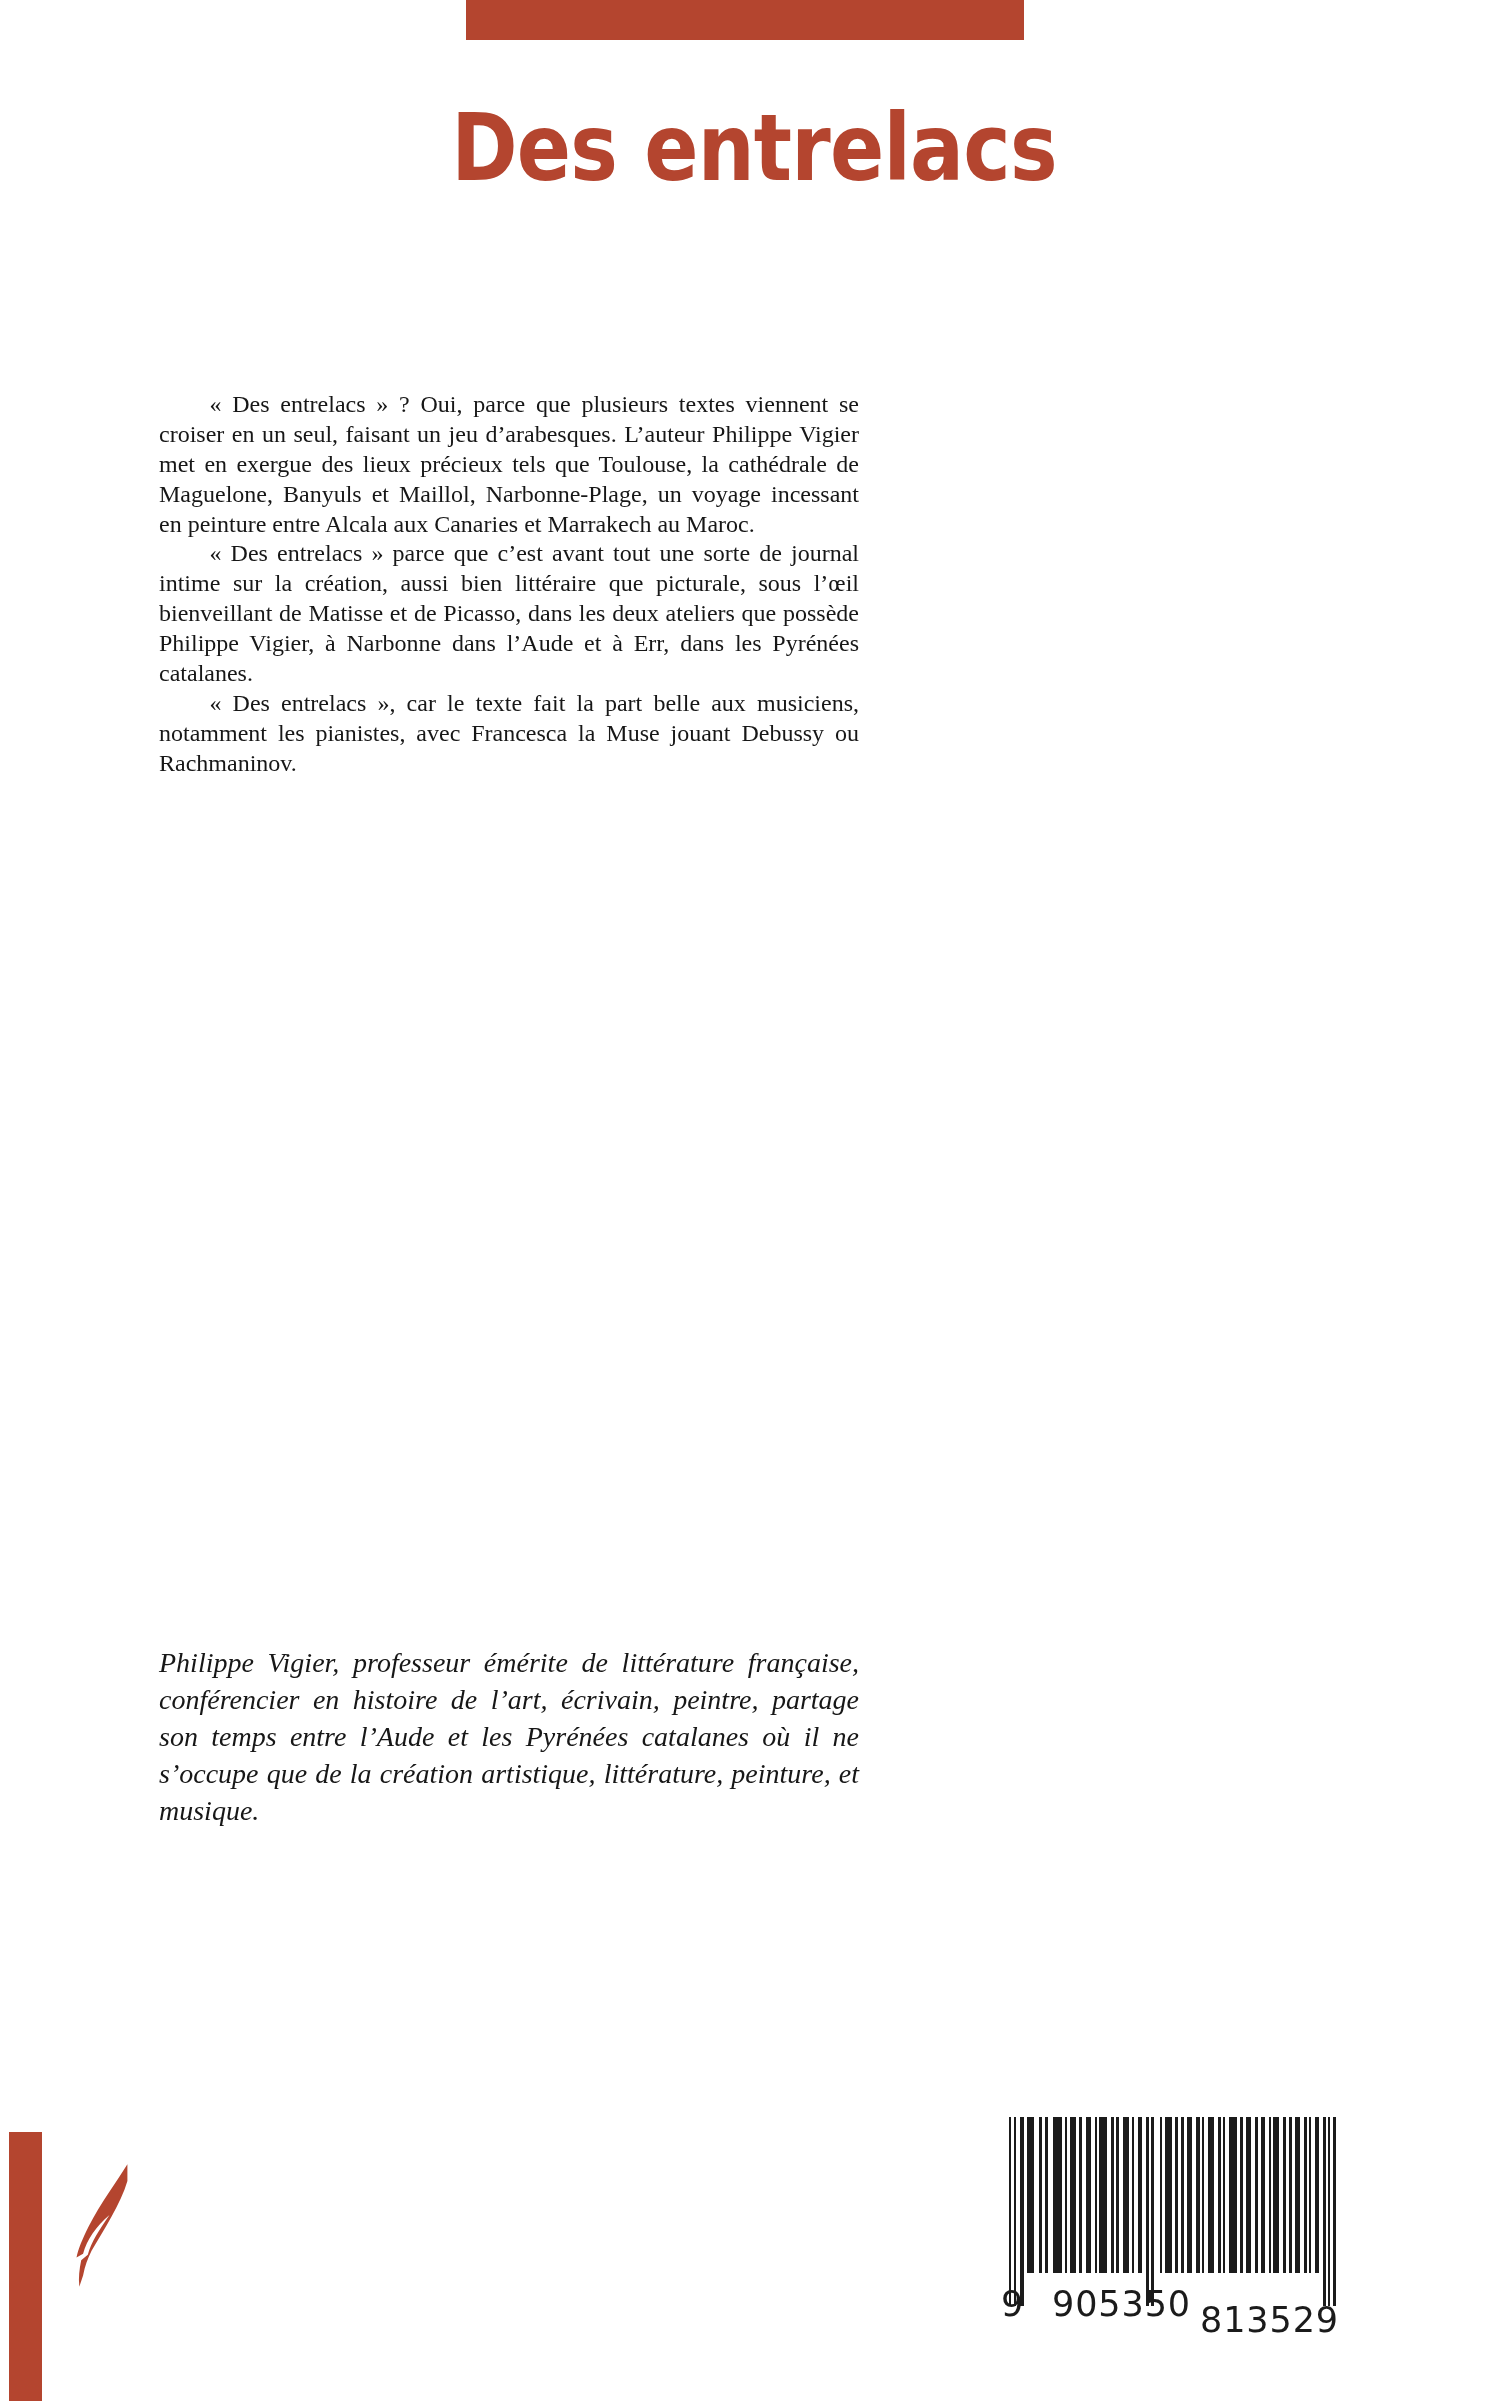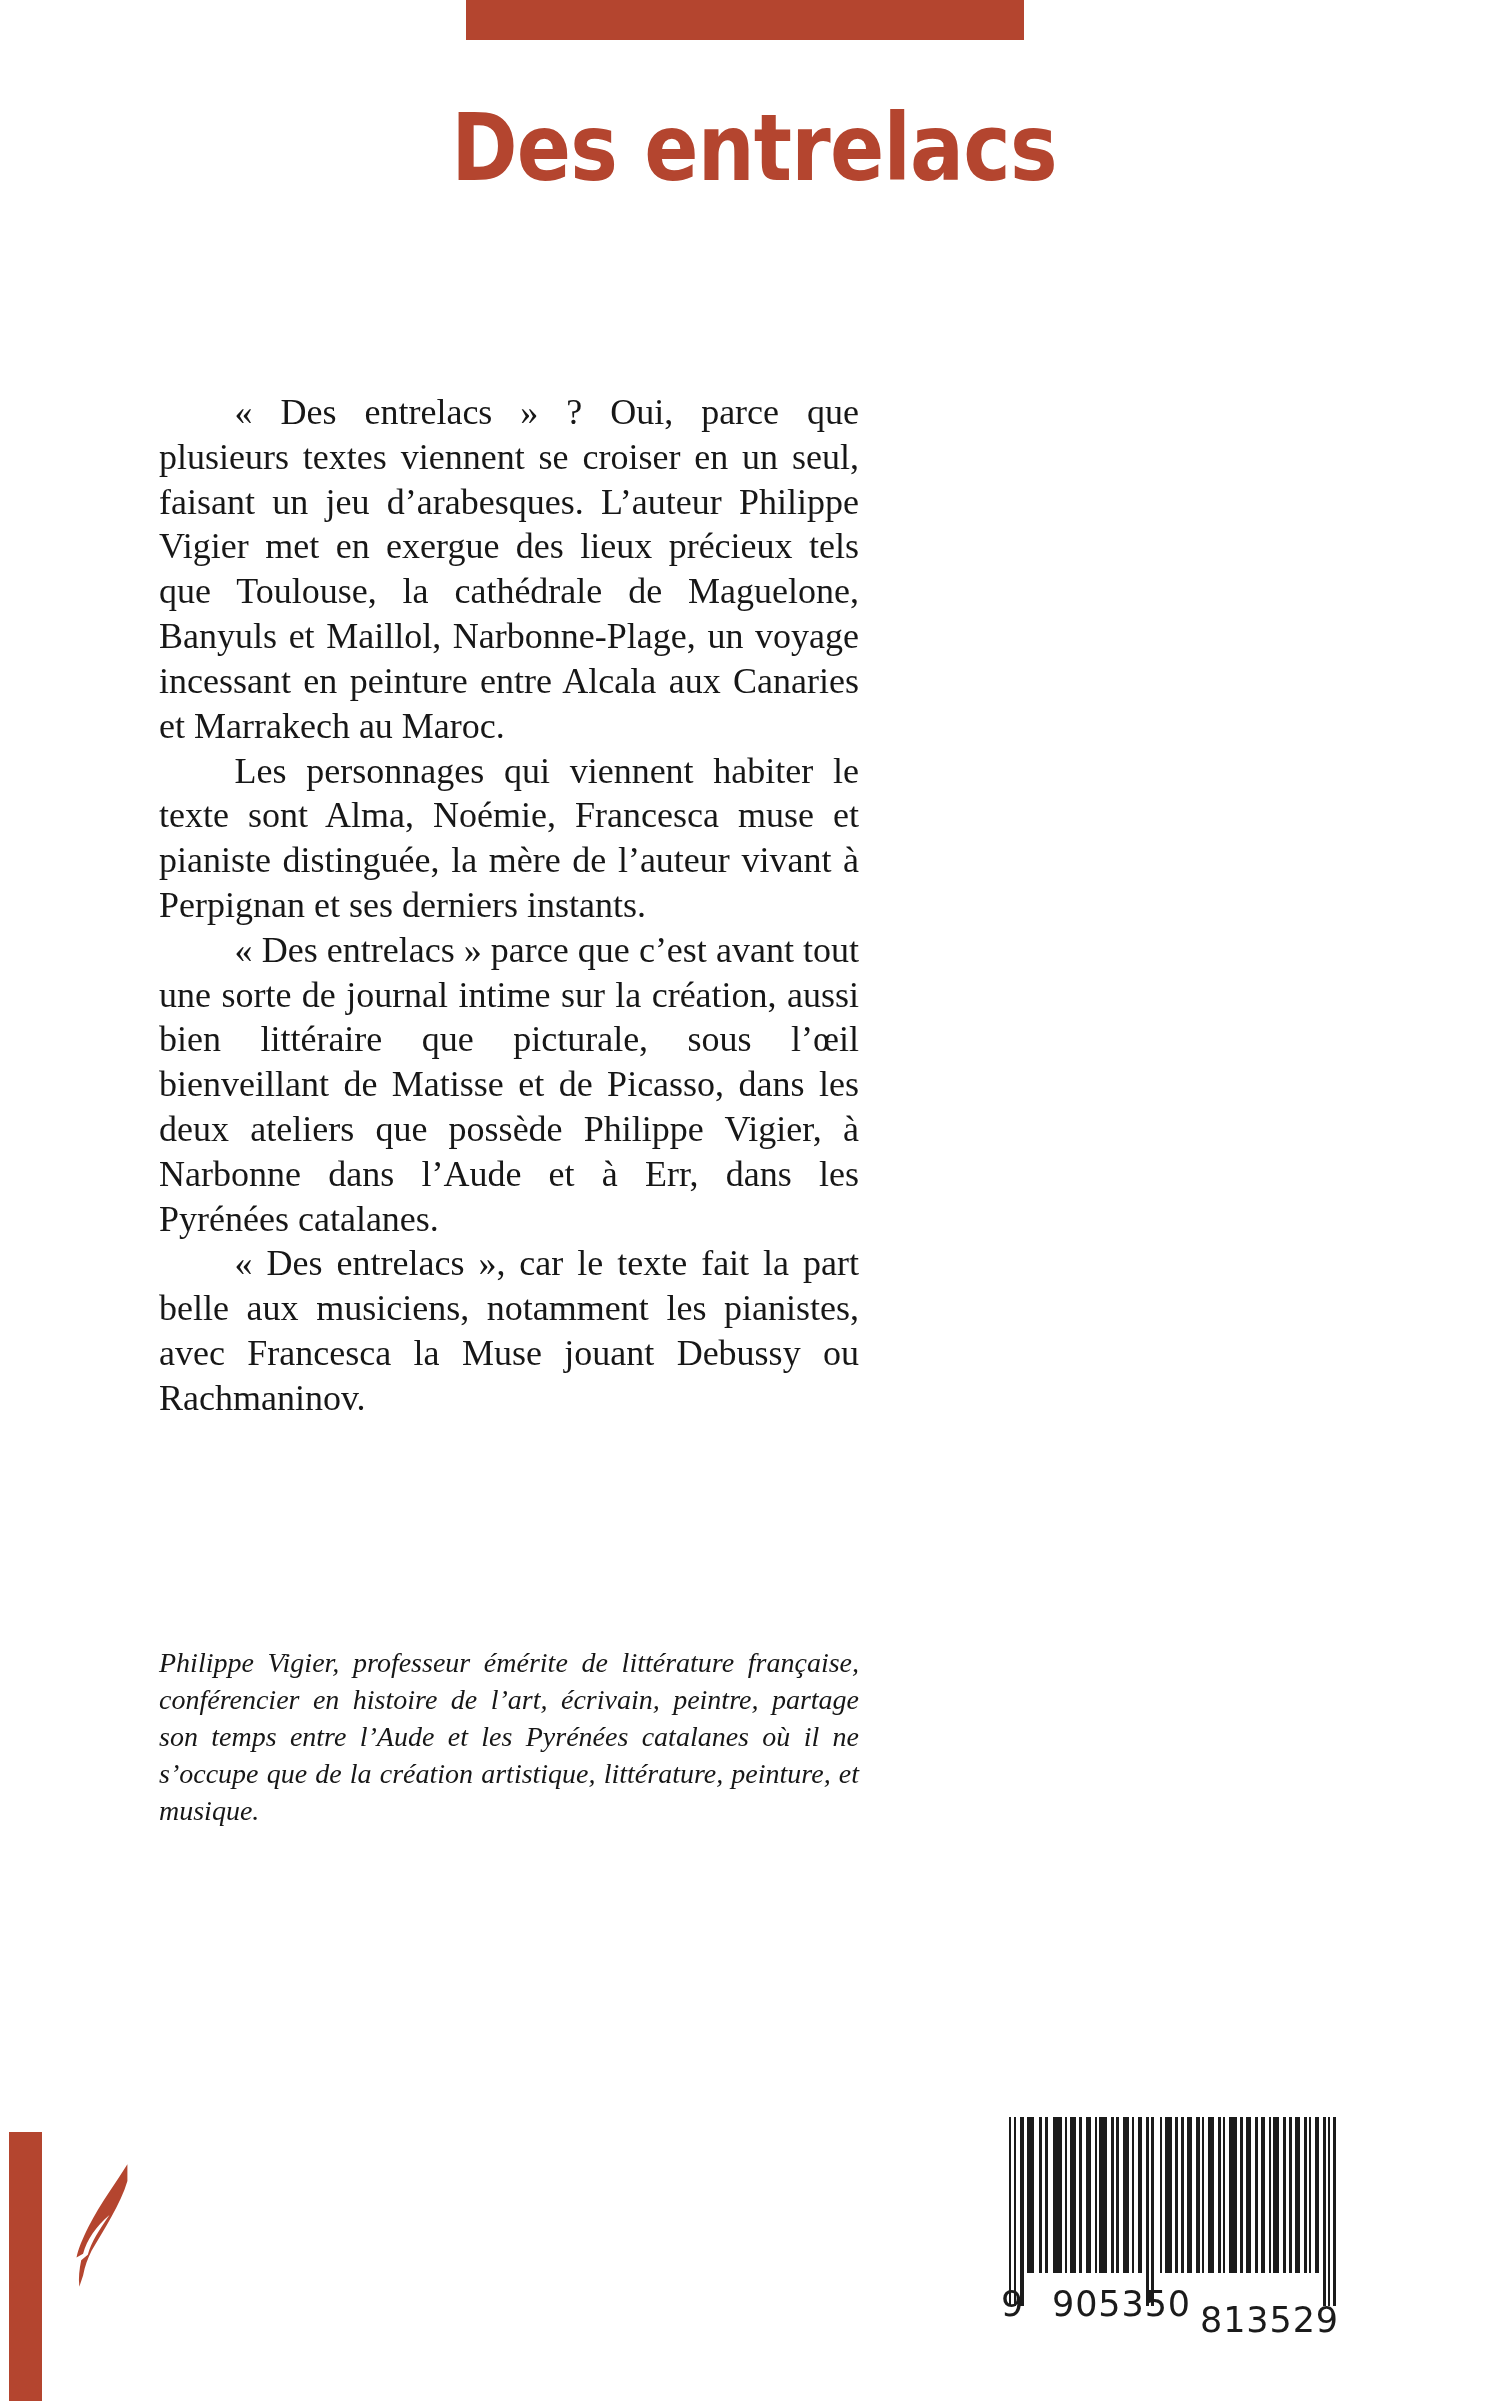--- a/index.html
+++ b/index.html
@@ -44,21 +44,21 @@
     transform-origin: center top;
   }
 
   
   #blurb {
     position: absolute;
     left: 159px;
     top: 390px;
     width: 700px;
     color: #171717;
-    font-size: 36px;
+    font-size: 24px;
     line-height: 1.245;
     text-align: justify;
     text-justify: inter-word;
     font-family: "Liberation Serif", "DejaVu Serif", serif;
   }
   #blurb p {
     margin: 0;
     text-indent: 2.1em;
   }
 
@@ -171,21 +171,20 @@
 <body>
 
 <div id="page">
 
   <div id="top-bar"></div>
 
   <div id="title">Des entrelacs</div>
 
   <div id="blurb">
     <p>« Des entrelacs » ? Oui, parce que plusieurs textes viennent se croiser en un seul, faisant un jeu d’arabesques. L’auteur Philippe Vigier met en exergue des lieux précieux tels que Toulouse, la cathédrale de Maguelone, Banyuls et Maillol, Narbonne-Plage, un voyage incessant en peinture entre Alcala aux Canaries et Marrakech au Maroc.</p>
-    <p>Les personnages qui viennent habiter le texte sont Alma, Noémie, Francesca muse et pianiste distinguée, la mère de l’auteur vivant à Perpignan et ses derniers instants.</p>
     <p>« Des entrelacs » parce que c’est avant tout une sorte de journal intime sur la création, aussi bien littéraire que picturale, sous l’œil bienveillant de Matisse et de Picasso, dans les deux ateliers que possède Philippe Vigier, à Narbonne dans l’Aude et à Err, dans les Pyrénées catalanes.</p>
     <p>« Des entrelacs », car le texte fait la part belle aux musiciens, notamment les pianistes, avec Francesca la Muse jouant Debussy ou Rachmaninov.</p>
   </div>
 
   <div id="bio">
     <p>Philippe Vigier, professeur émérite de littérature française, conférencier en histoire de l’art, écrivain, peintre, partage son temps entre l’Aude et les Pyrénées catalanes où il ne s’occupe que de la création artistique, littérature, peinture, et musique.</p>
   </div>
 
 
   <div id="left-rule"></div>

